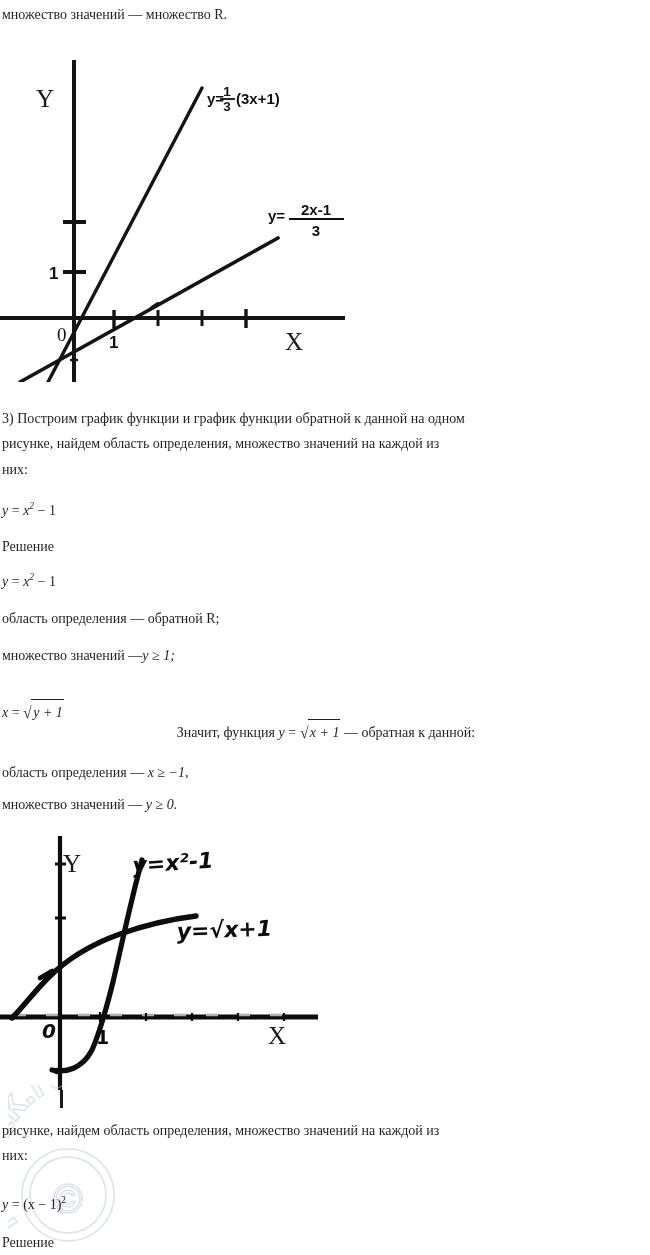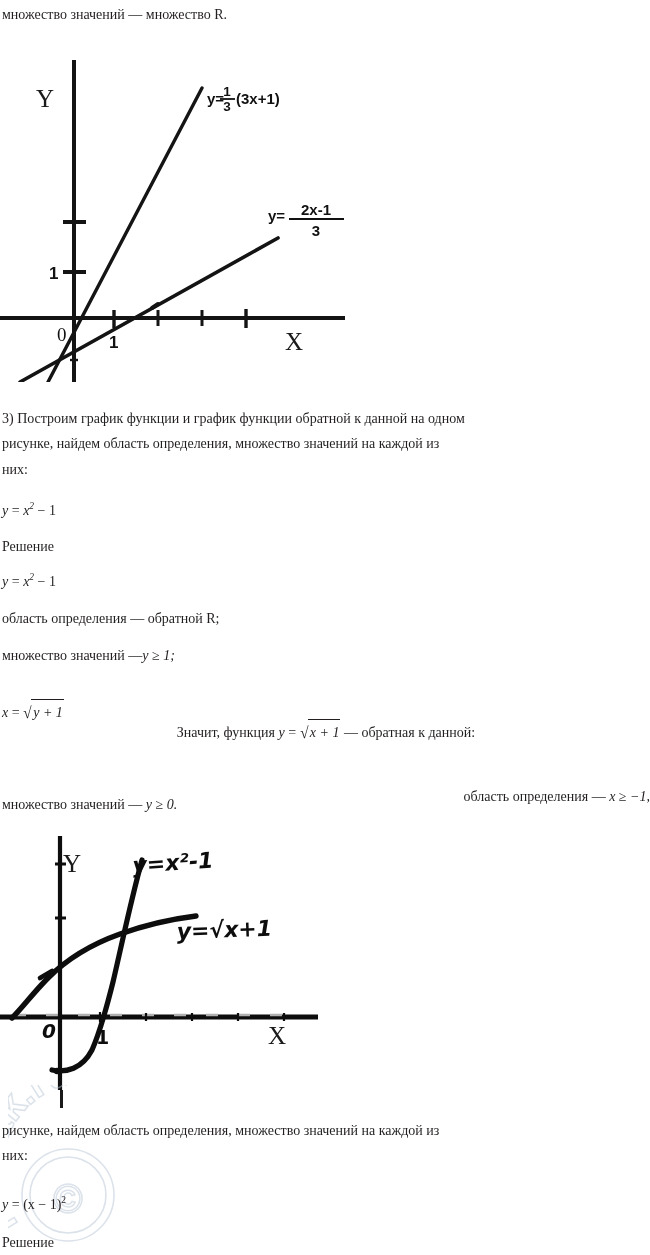--- a/index.html
+++ b/index.html
@@ -232,21 +232,21 @@
   <span>=</span>
   <span class="rad"><span class="sign">√</span><span class="bar math">y + 1</span></span>
 </div>
 
 <div class="para" style="top:719px;text-align:center;">
   <span>Значит, функция </span><span class="math">y</span>
   <span>=</span>
   <span class="rad"><span class="sign">√</span><span class="bar math">x + 1</span></span><span> — обратная к данной:</span>
 </div>
 
-<div class="para" style="top:784px;text-align:right;">
+<div class="para" style="top:760px;">
   <span>область определения — </span><span class="math">x ≥ −1,</span>
 </div>
 
 <div class="para" style="top:792px;">
   <span>множество значений — </span><span class="math">y ≥ 0.</span>
 </div>
 
 <div id="figure-two">
   <svg width="340" height="258" viewBox="0 0 340 258" xmlns="http://www.w3.org/2000/svg">
 

